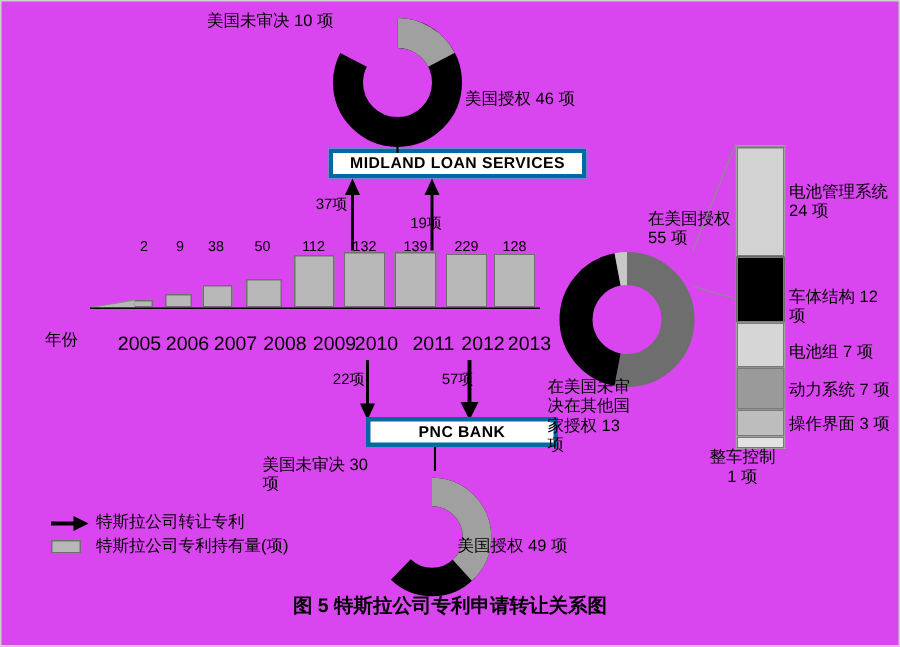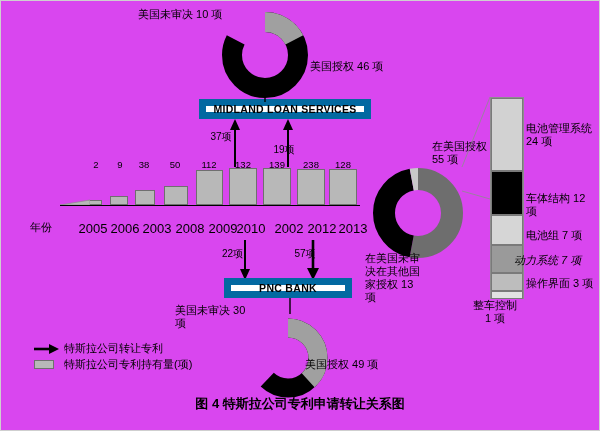--- a/index.html
+++ b/index.html
@@ -35,30 +35,31 @@
     background: #b8b8b8;
     border: 1px solid #6f6f6f;
     box-sizing: border-box;
   }
   .axis-line {
     position: absolute;
     background: #000;
   }
   .box {
     position: absolute;
-    border: 7px solid #0369a1;
+    border: 3px solid #0369a1;
     background: #fff;
     font-size: 10.5px;
     font-weight: bold;
     text-align: center;
     box-sizing: border-box;
     display: flex;
     align-items: center;
     justify-content: center;
     letter-spacing: .3px;
+    margin-left: 20px;
   }
   .caption {
     position: absolute;
     width: 100%;
     text-align: center;
     font-size: 13px;
     font-weight: bold;
   }
   .legend-swatch {
     position: absolute;
@@ -116,21 +117,21 @@
 
   <div class="abs" id="plot" style="left:85px; top:150px; width:270px; height:60px;"></div>
 
   <div class="val" style="left:85px; top:159px; width:22px;">2</div>
   <div class="val" style="left:109px; top:159px; width:22px;">9</div>
   <div class="val" style="left:133px; top:159px; width:22px;">38</div>
   <div class="val" style="left:164px; top:159px; width:22px;">50</div>
   <div class="val" style="left:197px; top:159px; width:24px;">112</div>
   <div class="val" style="left:231px; top:159px; width:24px;">132</div>
   <div class="val" style="left:265px; top:159px; width:24px;">139</div>
-  <div class="val" style="left:299px; top:159px; width:24px;">238</div>
+  <div class="val" style="left:299px; top:159px; width:24px;">229</div>
   <div class="val" style="left:331px; top:159px; width:24px;">128</div>
 
   <div class="bar" style="left:88px;  top:200px; width:14px; height:5px;"></div>
   <div class="bar" style="left:110px; top:196px; width:18px; height:9px;"></div>
   <div class="bar" style="left:135px; top:190px; width:20px; height:15px;"></div>
   <div class="bar" style="left:164px; top:186px; width:24px; height:19px;"></div>
   <div class="bar" style="left:196px; top:170px; width:27px; height:35px;"></div>
   <div class="bar" style="left:229px; top:168px; width:28px; height:37px;"></div>
   <div class="bar" style="left:263px; top:168px; width:28px; height:37px;"></div>
   <div class="bar" style="left:297px; top:169px; width:28px; height:36px;"></div>
@@ -138,25 +139,25 @@
 
   <svg class="abs" style="left:60px; top:196px;" width="30" height="10">
     <polygon points="0,9 30,4 30,9" fill="#b8b8b8" stroke="#8a8a8a" stroke-width="0.7"></polygon>
   </svg>
 
   <div class="axis-line" style="left:60px; top:205px; width:300px; height:1px;"></div>
 
   <div class="abs lbl" style="left:30px; top:221px; width:40px;">年份</div>
   <div class="yr" style="left:76px; top:221px; width:34px;">2005</div>
   <div class="yr" style="left:108px; top:221px; width:34px;">2006</div>
-  <div class="yr" style="left:140px; top:221px; width:34px;">2003</div>
+  <div class="yr" style="left:140px; top:221px; width:34px;">2007</div>
   <div class="yr" style="left:173px; top:221px; width:34px;">2008</div>
   <div class="yr" style="left:206px; top:221px; width:34px;">2009</div>
   <div class="yr" style="left:234px; top:221px; width:34px;">2010</div>
-  <div class="yr" style="left:272px; top:221px; width:34px;">2002</div>
+  <div class="yr" style="left:272px; top:221px; width:34px;">2011</div>
   <div class="yr" style="left:305px; top:221px; width:34px;">2012</div>
   <div class="yr" style="left:336px; top:221px; width:34px;">2013</div>
 
   <svg class="arrow-svg" style="left:228px; top:119px;" width="14" height="48">
     <line x1="7" y1="48" x2="7" y2="10" stroke="#000" stroke-width="2"></line>
     <polygon points="7,0 2,11 12,11" fill="#000"></polygon>
   </svg>
   <div class="abs lbl-sm" style="left:206px; top:131px; width:30px; text-align:center;">37项</div>
 
   <svg class="arrow-svg" style="left:281px; top:119px;" width="14" height="48">
@@ -202,34 +203,34 @@
     <div class="stack-seg" style="top:73px;  height:44px; background:#000000;"></div>
     <div class="stack-seg" style="top:117px; height:30px; background:#d6d6d6;"></div>
     <div class="stack-seg" style="top:147px; height:28px; background:#9a9a9a;"></div>
     <div class="stack-seg" style="top:175px; height:18px; background:#bdbdbd;"></div>
     <div class="stack-seg" style="top:193px; height:8px;  background:#e2e2e2;"></div>
   </div>
 
   <div class="abs lbl" style="left:526px; top:122px; width:72px;">电池管理系统 24 项</div>
   <div class="abs lbl" style="left:526px; top:192px; width:72px;">车体结构 12 项</div>
   <div class="abs lbl" style="left:526px; top:229px; width:72px;">电池组 7 项</div>
-  <div class="abs lbl" style="left:514px; top:254px; width:72px;font-style:italic;">动力系统 7 项</div>
+  <div class="abs lbl" style="left:526px; top:254px; width:72px;">动力系统 7 项</div>
   <div class="abs lbl" style="left:526px; top:277px; width:72px;">操作界面 3 项</div>
   <div class="abs lbl" style="left:472px; top:299px; width:46px; text-align:center;">整车控制 1 项</div>
 
   <svg class="arrow-svg" style="left:462px; top:95px;" width="30" height="110">
     <line x1="0" y1="72" x2="28" y2="2" stroke="#8d8d8d" stroke-width="0.8"></line>
     <line x1="0" y1="96" x2="28" y2="104" stroke="#8d8d8d" stroke-width="0.8"></line>
   </svg>
 
   <svg class="arrow-svg" style="left:34px; top:344px;" width="26" height="10">
     <line x1="0" y1="5" x2="17" y2="5" stroke="#000" stroke-width="2.6"></line>
     <polygon points="25,5 15,0 15,10" fill="#000"></polygon>
   </svg>
   <div class="abs lbl" style="left:64px; top:342px; width:160px;">特斯拉公司转让专利</div>
 
   <div class="legend-swatch" style="left:34px; top:360px;"></div>
   <div class="abs lbl" style="left:64px; top:358px; width:200px;">特斯拉公司专利持有量(项)</div>
 
-  <div class="caption" style="left:0; top:395px;">图 4  特斯拉公司专利申请转让关系图</div>
+  <div class="caption" style="left:0; top:395px;">图 5  特斯拉公司专利申请转让关系图</div>
 
   <div class="frame-border"></div>
 </div>
 
 </body></html>

